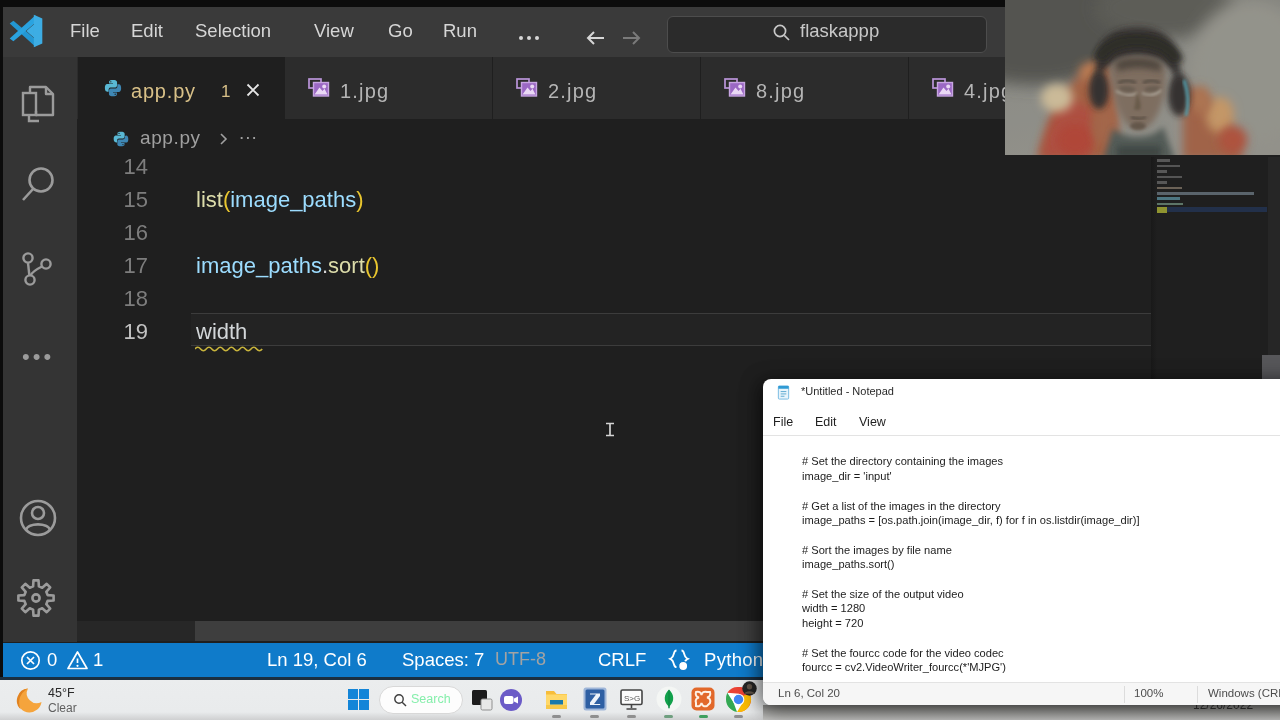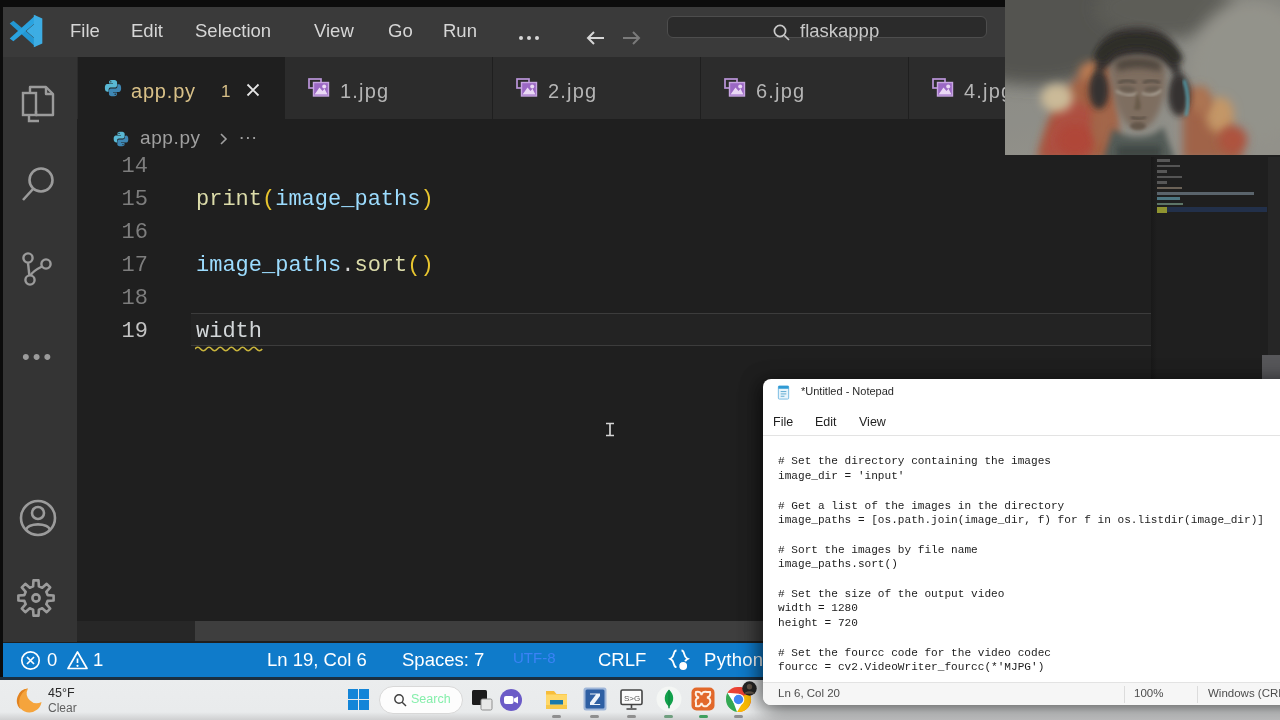--- a/index.html
+++ b/index.html
@@ -1,19 +1,19 @@
 <!DOCTYPE html>
 <html><head>
 <meta charset="utf-8">
 <style>
   * { margin:0; padding:0; box-sizing:border-box; }
   html,body { width:1280px; height:720px; overflow:hidden; background:#1f1f1f;
     font-family:"Liberation Sans", sans-serif; }
   .abs { position:absolute; }
-  .mono { font-family:Liberation Mono, monospace; }
+  .mono { font-family:Liberation Sans, sans-serif;margin-left:24px; }
   .mm { height:2.5px; }
 </style>
 </head>
 <body>
 <div class="abs" style="left:0;top:0;width:1280px;height:720px;">
 
   <div class="abs" id="titlebar" style="left:3px;top:7px;width:1277px;height:50px;background:#3a3a3a;"></div>
 
   <div class="abs" style="left:0;top:0;width:1280px;height:7px;background:#0c0c0c;"></div>
 
@@ -37,21 +37,21 @@
       <path d="M5 13 H20 M15 7 L21 13 L15 19" stroke="#7a7a7a" stroke-width="2" fill="none"></path>
     </svg>
   </div>
 
   <svg class="abs" style="left:9px;top:14px;" width="34" height="34" viewBox="0 0 100 100">
     <path d="M2 28 L13 20 L78 74 L78 96 Z" fill="#2397d3"></path>
     <path d="M2 72 L13 80 L78 26 L78 4 Z" fill="#2aa3e0"></path>
     <path fill-rule="evenodd" d="M73 2 L98 13 L98 87 L73 98 Z M73 31 L51 50 L73 69 Z" fill="#3dade4"></path>
   </svg>
 
-  <div class="abs" style="left:667px;top:16px;width:320px;height:22px;background:#2b2b2b;border:1px solid #4d4d4d;border-radius:6px;color:#c8c8c8;font-size:16px;">
+  <div class="abs" style="left:667px;top:16px;width:320px;height:37px;background:#2b2b2b;border:1px solid #4d4d4d;border-radius:6px;color:#c8c8c8;font-size:16px;">
     <svg class="abs" style="left:104px;top:6px;" width="19" height="19" viewBox="0 0 19 19">
       <circle cx="8" cy="8" r="5.6" stroke="#c8c8c8" stroke-width="1.7" fill="none"></circle>
       <path d="M12.3 12.3 L17 17" stroke="#c8c8c8" stroke-width="1.7"></path>
     </svg>
     <span class="abs" style="left:132px;top:3px;font-size:18.5px;">flaskappp</span>
   </div>
 
   <div class="abs" style="left:3px;top:57px;width:74px;height:585px;background:#343434;"></div>
   <div id="acticons">
 
@@ -120,21 +120,21 @@
       <circle cx="16.2" cy="8.6" r="2" fill="#ead9f5"></circle>
       <path d="M6.5 16.5 L11.5 9.5 L14.5 13 L16.5 10.8 L19.5 16.5 Z" fill="#ead9f5"></path>
     </svg>
     <span class="abs" style="left:548px;top:80px;color:#b5b5b5;font-size:20px;letter-spacing:1.2px;">2.jpg</span>
     <svg class="abs" style="left:724px;top:78px;" width="22" height="20" viewBox="0 0 22 20">
       <rect x="1" y="1" width="12" height="9" fill="none" stroke="#bb95da" stroke-width="1.7"></rect>
       <rect x="5.5" y="4.5" width="15" height="13.5" fill="#9b68c4" stroke="#c7a5e2" stroke-width="1.4"></rect>
       <circle cx="16.2" cy="8.6" r="2" fill="#ead9f5"></circle>
       <path d="M6.5 16.5 L11.5 9.5 L14.5 13 L16.5 10.8 L19.5 16.5 Z" fill="#ead9f5"></path>
     </svg>
-    <span class="abs" style="left:756px;top:80px;color:#b5b5b5;font-size:20px;letter-spacing:1.2px;">6.jpg</span>
+    <span class="abs" style="left:756px;top:80px;color:#b5b5b5;font-size:20px;letter-spacing:1.2px;">8.jpg</span>
     <svg class="abs" style="left:932px;top:78px;" width="22" height="20" viewBox="0 0 22 20">
       <rect x="1" y="1" width="12" height="9" fill="none" stroke="#bb95da" stroke-width="1.7"></rect>
       <rect x="5.5" y="4.5" width="15" height="13.5" fill="#9b68c4" stroke="#c7a5e2" stroke-width="1.4"></rect>
       <circle cx="16.2" cy="8.6" r="2" fill="#ead9f5"></circle>
       <path d="M6.5 16.5 L11.5 9.5 L14.5 13 L16.5 10.8 L19.5 16.5 Z" fill="#ead9f5"></path>
     </svg>
     <span class="abs" style="left:964px;top:80px;color:#b5b5b5;font-size:20px;letter-spacing:1.2px;">4.jpg</span>
   </div>
 
   <div id="breadcrumb">
@@ -148,21 +148,21 @@
     </svg>
     <span class="abs" style="left:239px;top:122px;color:#a0a0a0;font-size:19px;letter-spacing:1px;">...</span>
   </div>
 
   <div id="editor" class="mono" style="font-size:22px;">
 
     <div class="abs" style="left:191px;top:313px;width:960px;height:33px;border-top:1px solid #3c3c3c;border-bottom:1px solid #3c3c3c;background:#232323;"></div>
 
     <div class="abs" style="left:77px;top:150px;width:71px;text-align:right;color:#7d7d7d;line-height:33px;">14<br>15<br>16<br>17<br>18<br><span style="color:#c2c2c2">19</span></div>
 
-    <div class="abs" style="left:196px;top:183px;height:33px;line-height:33px;white-space:pre;"><span style="color:#dcdcaa">print</span><span style="color:#e9c62f">(</span><span style="color:#9cdcfe">image_paths</span><span style="color:#e9c62f">)</span></div>
+    <div class="abs" style="left:196px;top:183px;height:33px;line-height:33px;white-space:pre;"><span style="color:#dcdcaa">list</span><span style="color:#e9c62f">(</span><span style="color:#9cdcfe">image_paths</span><span style="color:#e9c62f">)</span></div>
     <div class="abs" style="left:196px;top:249px;height:33px;line-height:33px;white-space:pre;"><span style="color:#9cdcfe">image_paths</span><span style="color:#d4d4d4">.</span><span style="color:#dcdcaa">sort</span><span style="color:#e9c62f">()</span></div>
     <div class="abs" style="left:196px;top:315px;height:23px;line-height:33px;white-space:pre;"><span style="color:#d2d6d8">width</span></div>
 
     <svg class="abs" style="left:195px;top:345px;" width="68" height="7" viewBox="0 0 68 7">
       <path d="M0 4 Q 2.8 0.5 5.6 4 T 11.2 4 T 16.8 4 T 22.4 4 T 28 4 T 33.6 4 T 39.2 4 T 44.8 4 T 50.4 4 T 56 4 T 61.6 4 T 67.2 4" stroke="#c8b43c" stroke-width="1.6" fill="none"></path>
     </svg>
     <svg class="abs" style="left:604px;top:422px;" width="12" height="15" viewBox="0 0 12 15">
       <path d="M2 1.5 H10 M6 1.5 V13.5 M2 13.5 H10" stroke="#d4d4d4" stroke-width="1.7" fill="none"></path>
     </svg>
 
@@ -197,21 +197,21 @@
     </svg>
     <span class="abs" style="left:47px;top:649px;color:#fff;font-size:18.5px;">0</span>
     <svg class="abs" style="left:66px;top:649px;" width="23" height="23" viewBox="0 0 23 23">
       <path d="M11.5 3 L21 19.5 L2 19.5 Z" stroke="#fff" stroke-width="1.7" fill="none" stroke-linejoin="round"></path>
       <path d="M11.5 9.5 L11.5 14" stroke="#fff" stroke-width="1.7"></path>
       <circle cx="11.5" cy="16.8" r="1.1" fill="#fff"></circle>
     </svg>
     <span class="abs" style="left:93px;top:649px;color:#fff;font-size:18.5px;">1</span>
     <span class="abs" style="left:267px;top:649px;color:#fff;font-size:18.5px;">Ln 19, Col 6</span>
     <span class="abs" style="left:402px;top:649px;color:#fff;font-size:18.5px;">Spaces: 7</span>
-    <span class="abs" style="left:513px;top:649px;color:#3b82f6;font-size:15px;">UTF-8</span>
+    <span class="abs" style="left:495px;top:649px;color:#a3a3a3;font-size:18px;">UTF-8</span>
     <span class="abs" style="left:598px;top:649px;color:#fff;font-size:18.5px;">CRLF</span>
     <svg class="abs" style="left:668px;top:649px;" width="22" height="22" viewBox="0 0 22 22">
       <path d="M8.5 1.5 C 4.8 1.5 7 7 3.2 9.2 L2 9.8 L3.2 10.4 C 7 12.6 4.8 18.1 8.5 18.1" stroke="#fff" stroke-width="1.8" fill="none"></path>
       <path d="M13.5 1.5 C 17.2 1.5 15 7 18.8 9.2 L20 9.8 L18.8 10.4 C 15 12.6 17.2 18.1 13.5 18.1" stroke="#fff" stroke-width="1.8" fill="none"></path>
       <circle cx="15.2" cy="17" r="4.6" fill="#fff" stroke="#0f7bca" stroke-width="1.4"></circle>
     </svg>
     <span class="abs" style="left:704px;top:649px;color:#fff;font-size:18.5px;letter-spacing:0.3px;">Python</span>
   </div>
 
   <div id="taskbar">
@@ -358,20 +358,23 @@
       <path d="M126 117 C 131 119 137 119 141 117" stroke="#4a3c31" stroke-width="2.5" fill="none" filter="url(#b15)"></path>
       <ellipse cx="133" cy="126" rx="8" ry="4" fill="#5d4d40" filter="url(#b15)"></ellipse>
 
       <path d="M108 128 C 118 140 150 140 158 126 L 170 160 L 98 160 Z" fill="#4a524f" filter="url(#b3)"></path>
       <rect x="112" y="146" width="44" height="12" fill="#333b39" filter="url(#b3)"></rect>
 
       <rect width="275" height="155" fill="#8b8b85" opacity="0.16"></rect>
     </svg>
   </div>
 
+  <div class="abs" style="left:763px;top:705px;width:517px;height:15px;background:linear-gradient(180deg,#8f8f8d 0%,#a8a8a5 40%,#c6c6c4 100%);overflow:hidden;">
+    <span class="abs" style="left:430px;top:-7px;color:#3a3a3a;font-size:12px;">12/26/2022</span>
+  </div>
 
   <div id="notepad" class="abs" style="left:763px;top:379px;width:567px;height:326px;background:#ffffff;border-radius:8px 0 0 8px;box-shadow:0 6px 22px rgba(0,0,0,0.5), -6px 0 18px rgba(0,0,0,0.28);overflow:hidden;">
 
     <svg class="abs" style="left:13px;top:6px;" width="15" height="15" viewBox="0 0 16 16">
       <rect x="2.5" y="1" width="11" height="14" rx="1" fill="#e8f4fb" stroke="#74b9e0" stroke-width="1"></rect>
       <rect x="2.5" y="1" width="11" height="3" fill="#2f9ad4"></rect>
       <path d="M5 7 H11 M5 9.5 H11 M5 12 H9" stroke="#5ba8d0" stroke-width="1"></path>
     </svg>
     <span class="abs" style="left:38px;top:6px;color:#2a2a2a;font-size:11px;">*Untitled - Notepad</span>
 

